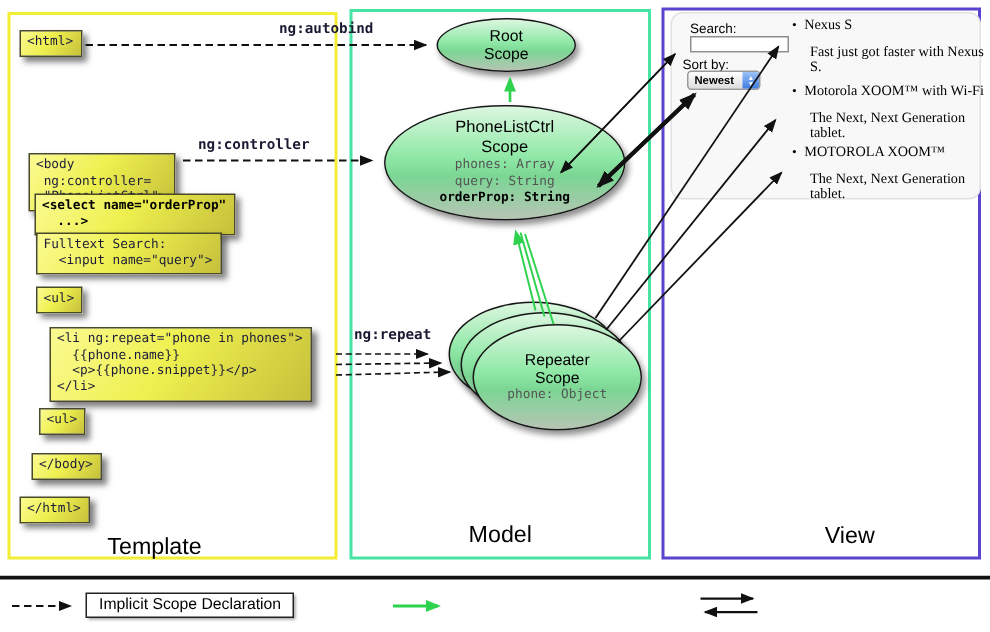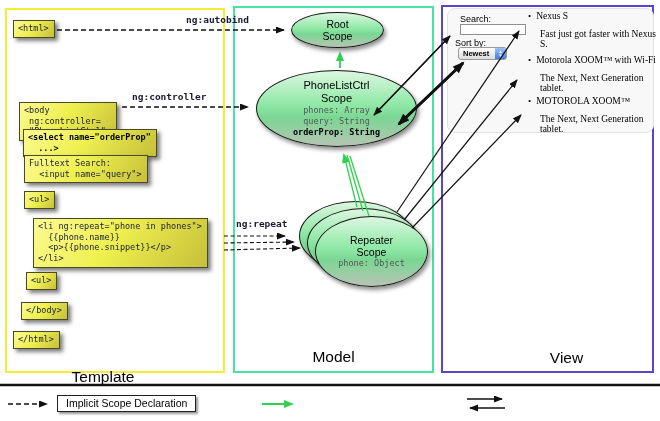--- a/index.html
+++ b/index.html
@@ -3,21 +3,21 @@
 <meta charset="utf-8">
 <style>
   html,body{margin:0;padding:0;background:#fff;}
   #canvas{position:relative;width:660px;height:421px;background:#fff;overflow:hidden;
           font-family:"Liberation Sans",sans-serif;}
   .col{position:absolute;box-sizing:border-box;background:#fff;}
   #col-template{left:5px;top:8px;width:220px;height:365px;border:2px solid #f2ee33;}
   #col-model{left:233px;top:6px;width:201px;height:367px;border:2px solid #46e3a2;}
   #col-view{left:441px;top:5px;width:213px;height:368px;border:2px solid #5a43cf;}
   .col-label{position:absolute;text-align:center;font-size:15.5px;color:#000;}
-  #label-template{left:5px;top:368px;width:196px;}
+  #label-template{left:5px;top:356px;width:196px;}
   #label-model{left:233px;top:348px;width:201px;}
   #label-view{left:441px;top:349px;width:251px;}
 
   .codebox{position:absolute;white-space:pre;
     font-family:"DejaVu Sans Mono",monospace;font-size:8.5px;line-height:1.25;color:#1c1c3a;
     background:linear-gradient(125deg,#fbfa92 0%,#eef04f 45%,#c6c03a 100%);
     border:1px solid #4a4a2a;box-shadow:3px 3px 4px rgba(0,0,0,.5);padding:2px 5px 3px 4px;}
   #box-html-open{left:13px;top:20px;}
   #box-body-open{left:19px;top:102px;}
   #box-select{left:23px;top:129px;font-weight:bold;color:#000;}

